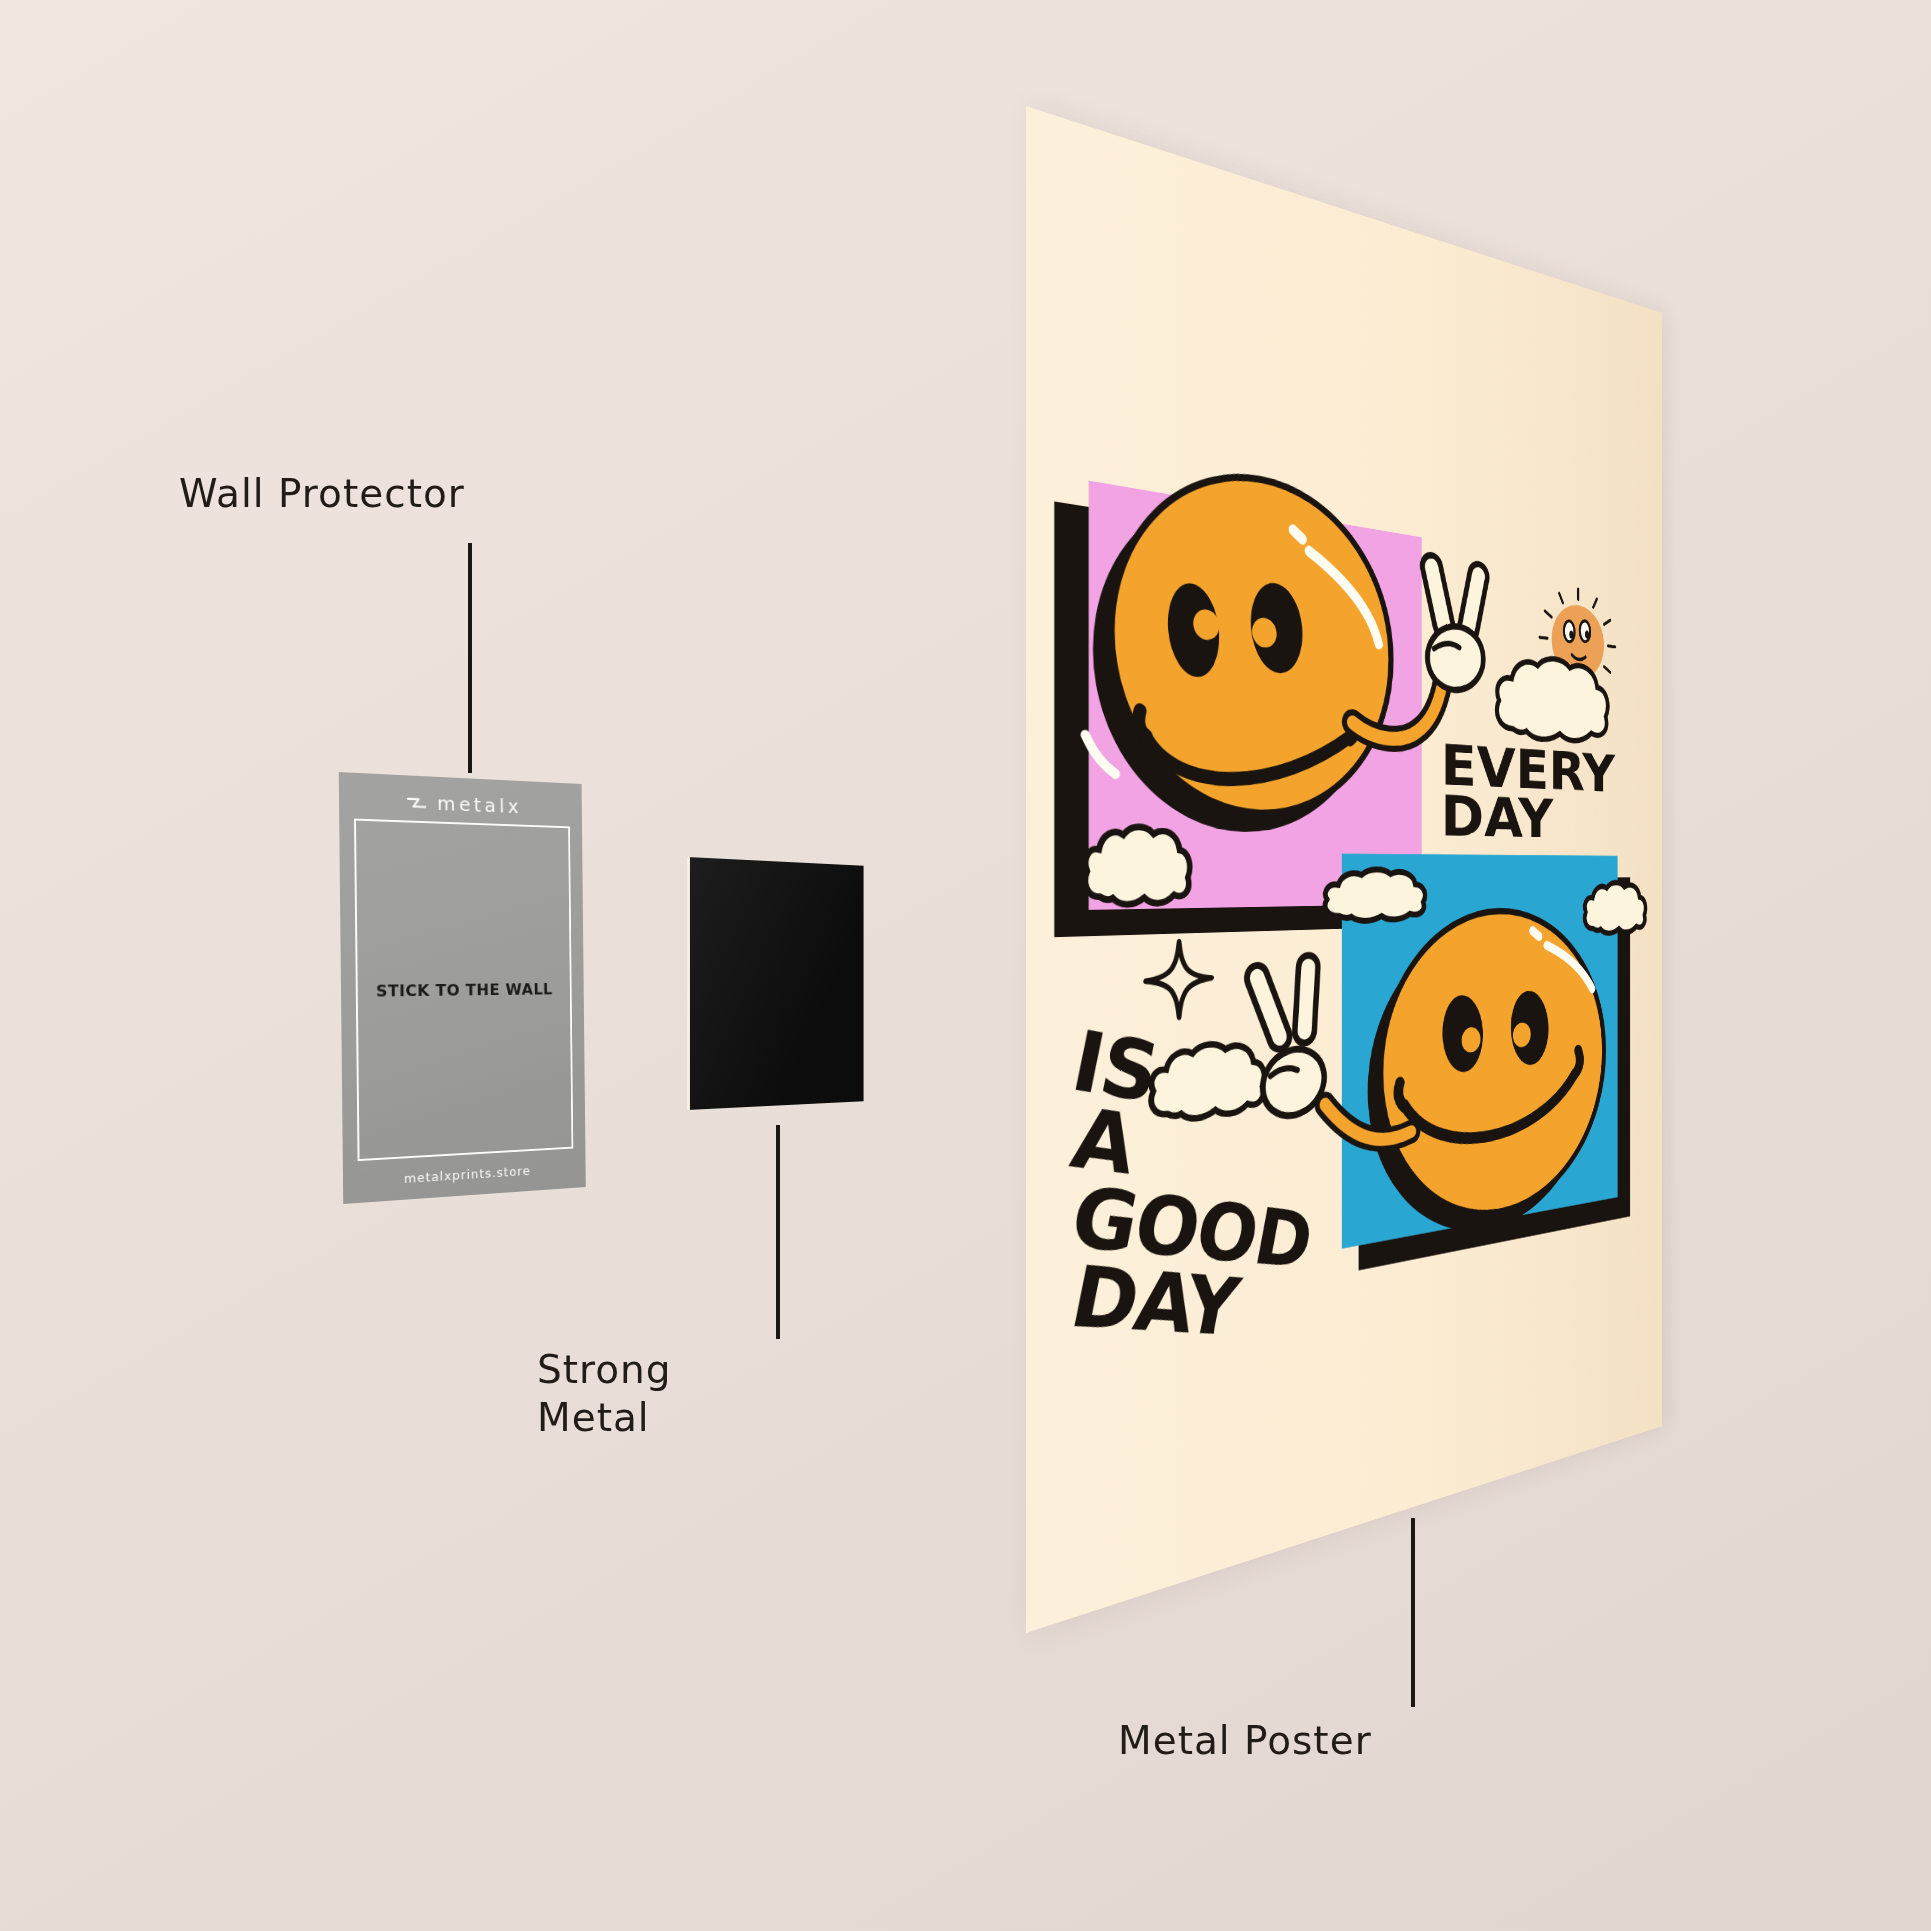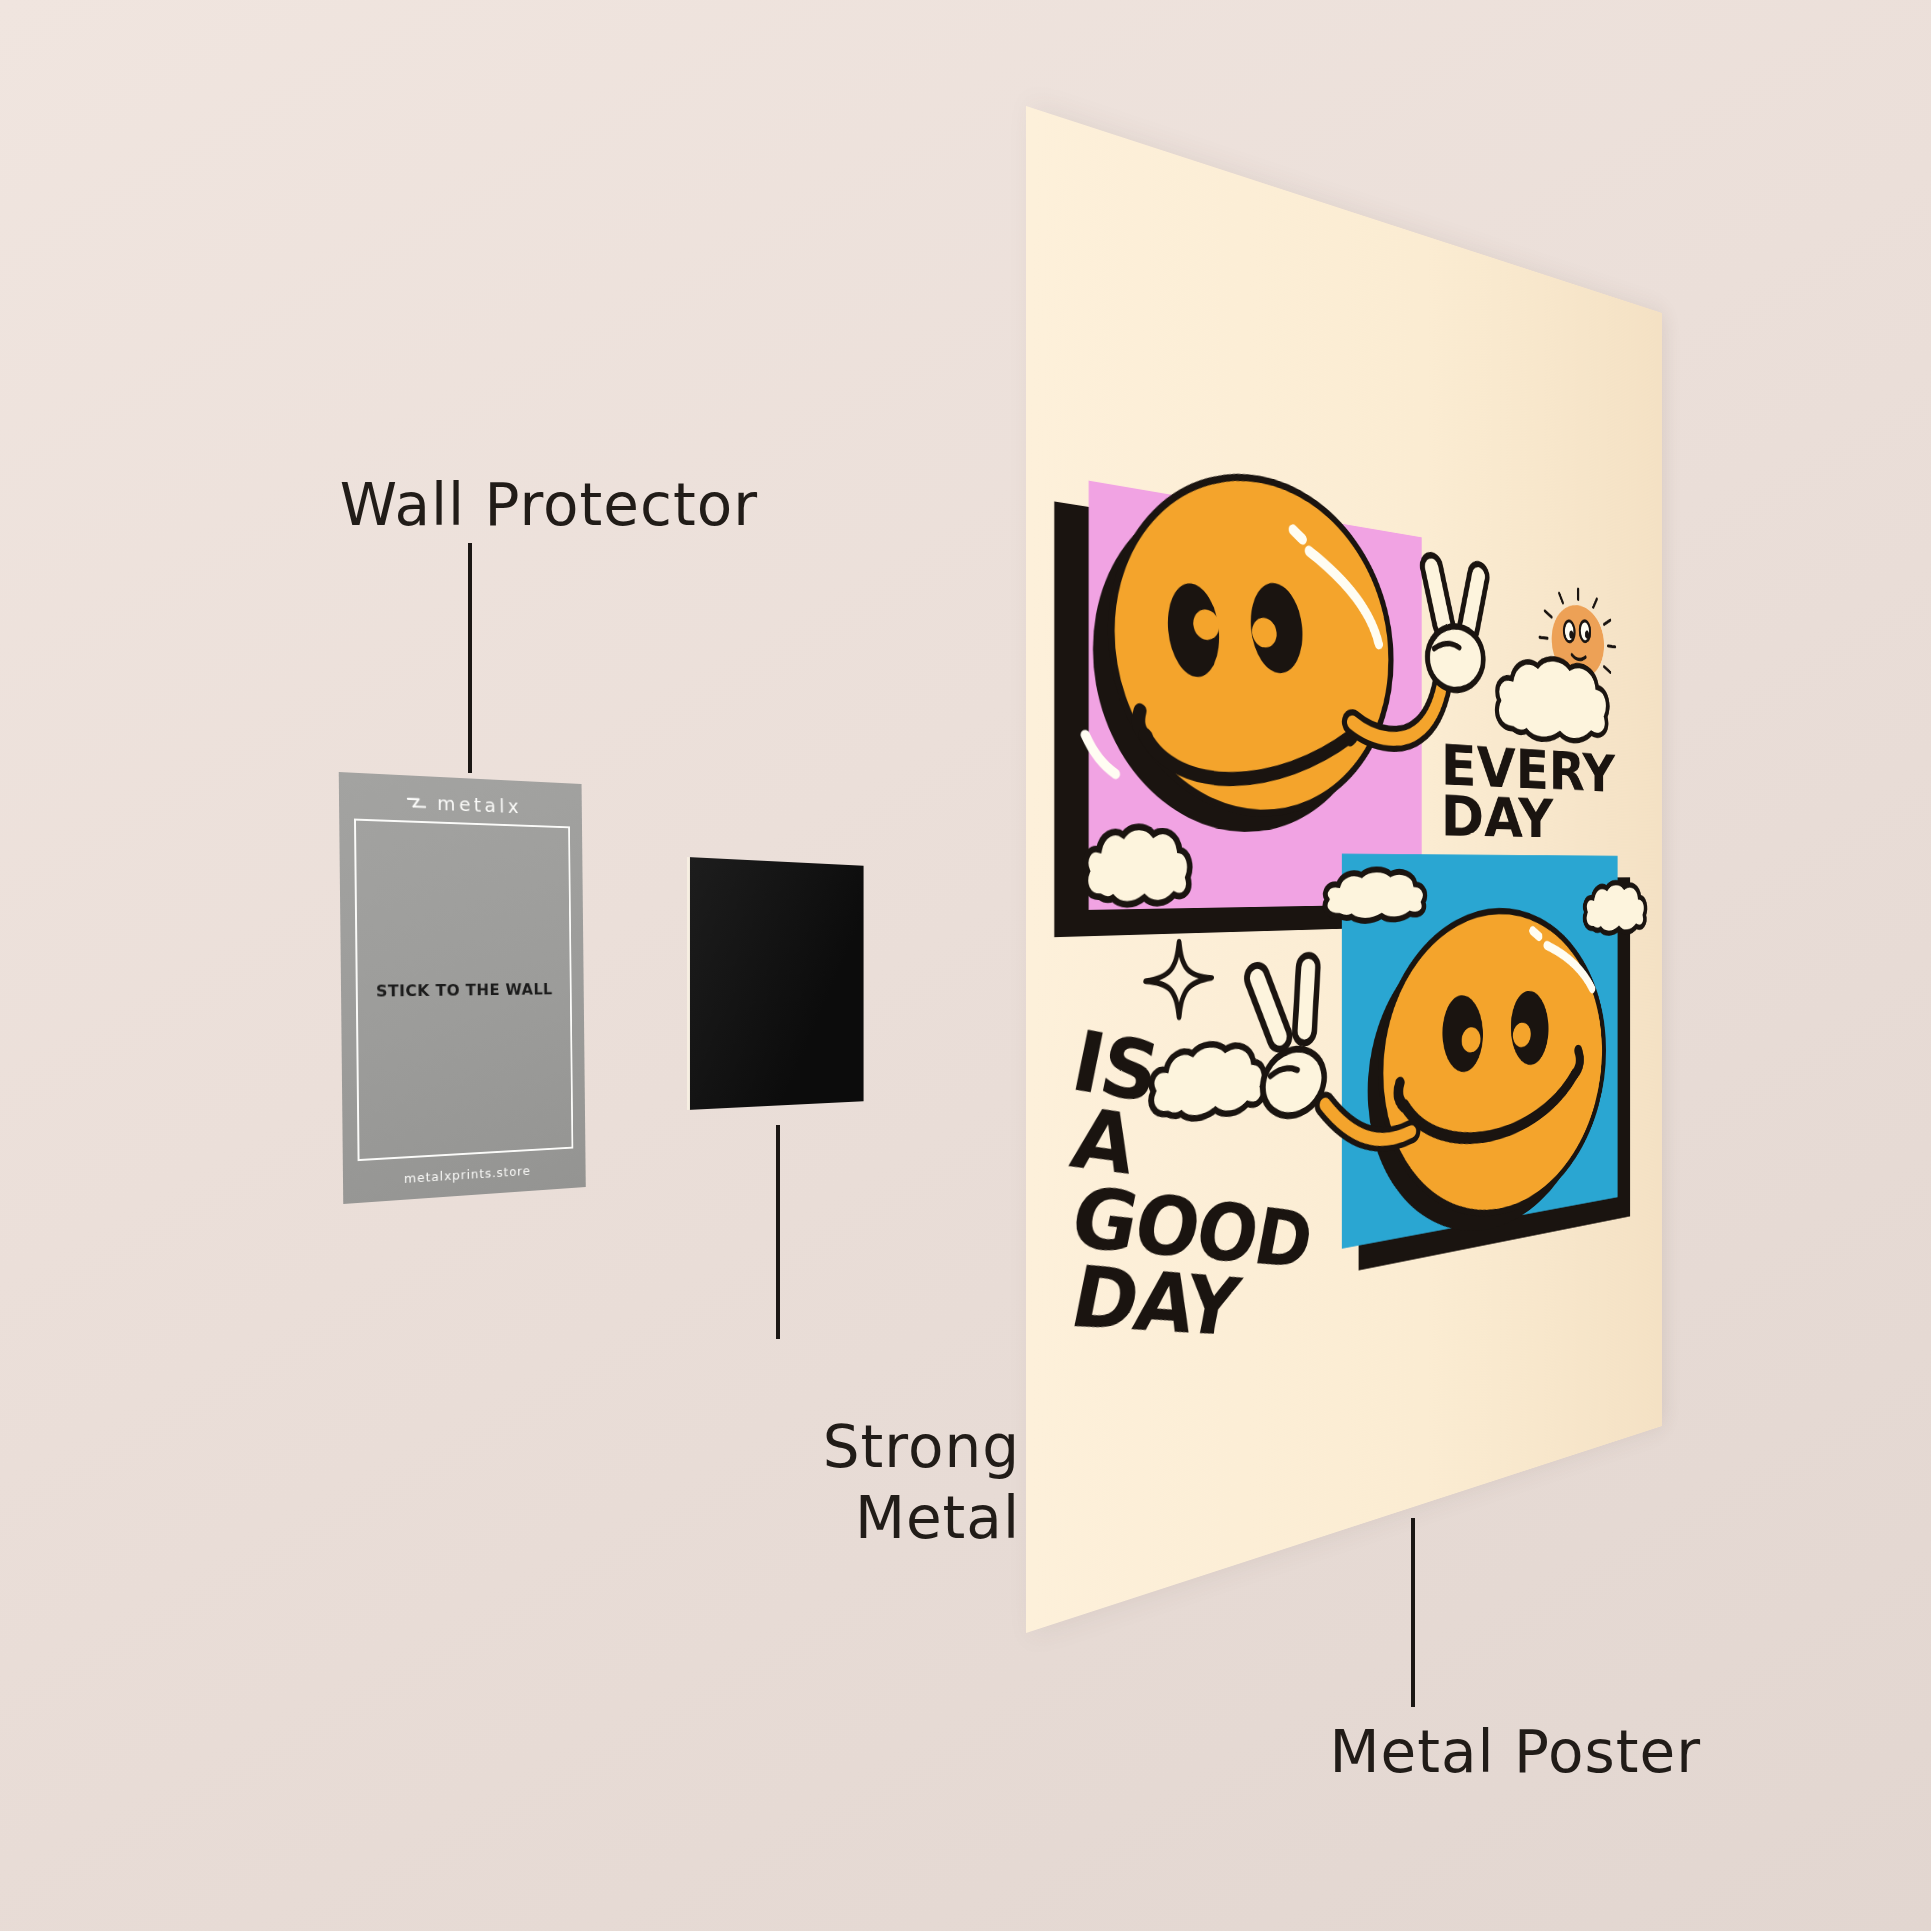--- a/index.html
+++ b/index.html
@@ -1,25 +1,25 @@
 <!DOCTYPE html>
 <html><head>
 <meta charset="utf-8">
 <style>
   html,body{margin:0;padding:0;background:#e9ddd7;}
   body{width:1931px;height:1931px;overflow:hidden;}
   .scene{position:absolute;left:0;top:0;width:1931px;height:1931px;
     background:linear-gradient(150deg,#f0e5df 0%,#ebdfd9 42%,#e2d6d0 100%);}
   .label{position:absolute;font-family:"DejaVu Sans",sans-serif;color:#211c18;
-    font-size:58px;letter-spacing:1px;text-align:right;line-height:1.22;}
+    font-size:39px;letter-spacing:1px;text-align:left;line-height:1.22;}
   .label span{display:block;}
   .connector{position:absolute;width:3.9px;background:#1b1714;}
   .lbl-wall{left:179px;top:470px;width:579px;}
   .line-wall{left:468px;top:543px;height:230px;}
-  .lbl-magnet{left:537px;top:1412px;width:483px;}
+  .lbl-magnet{left:537px;top:1346px;width:483px;}
   .line-magnet{left:776px;top:1125px;height:214px;}
   .lbl-poster{left:1118px;top:1717px;width:583px;}
   .line-poster{left:1411px;top:1518px;height:189px;}
 
   
   .protector-card{position:absolute;left:341px;top:772px;width:263px;height:432px;
     background:linear-gradient(165deg,#a3a3a1 0%,#9c9c9a 55%,#949492 100%);
     transform-origin:0 50%;
     transform:rotate(-0.6deg) perspective(541px) rotateY(8.5deg);}
   .card-brand{position:absolute;top:15.4px;left:0;width:100%;display:flex;

